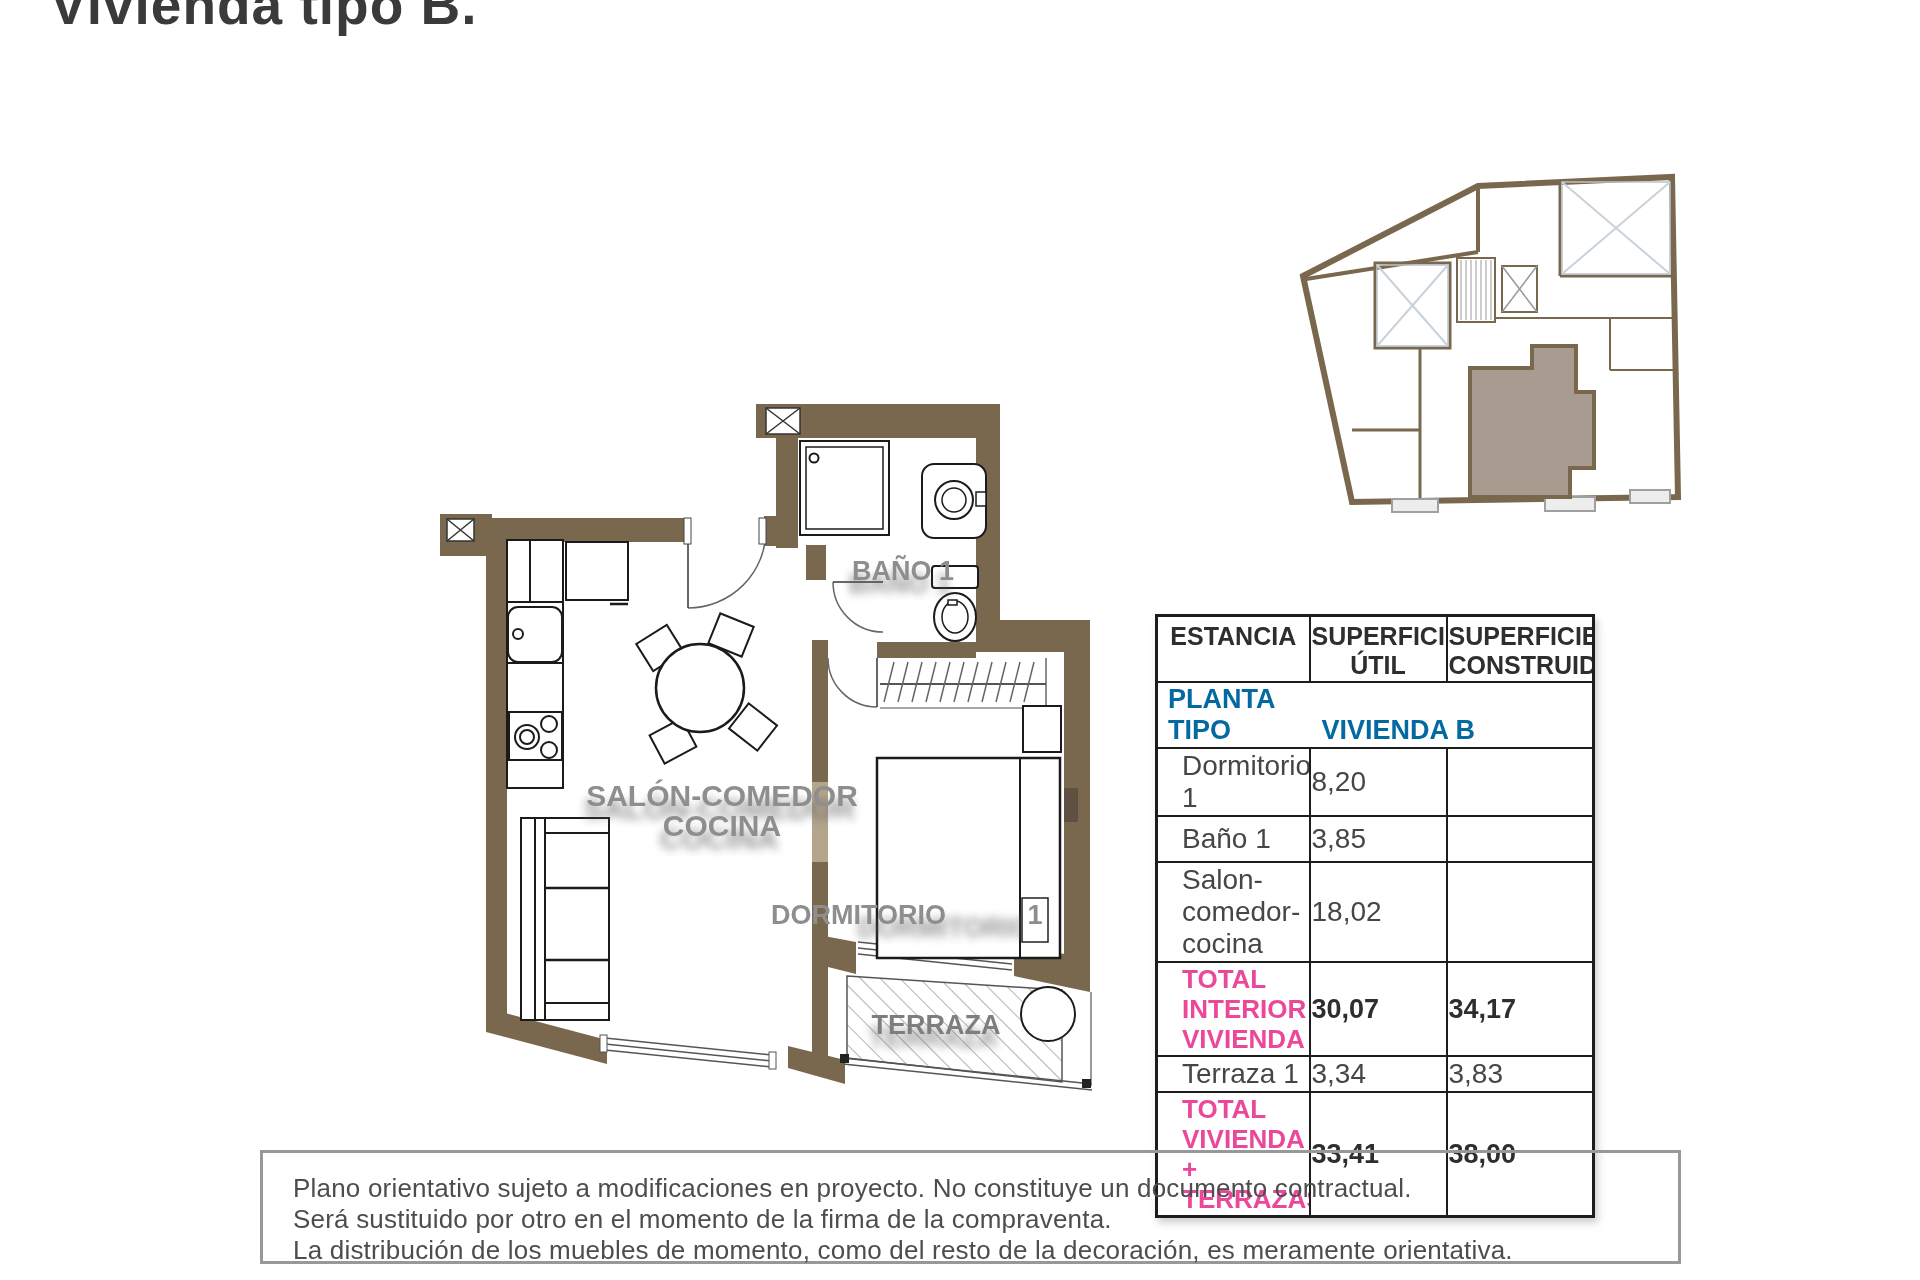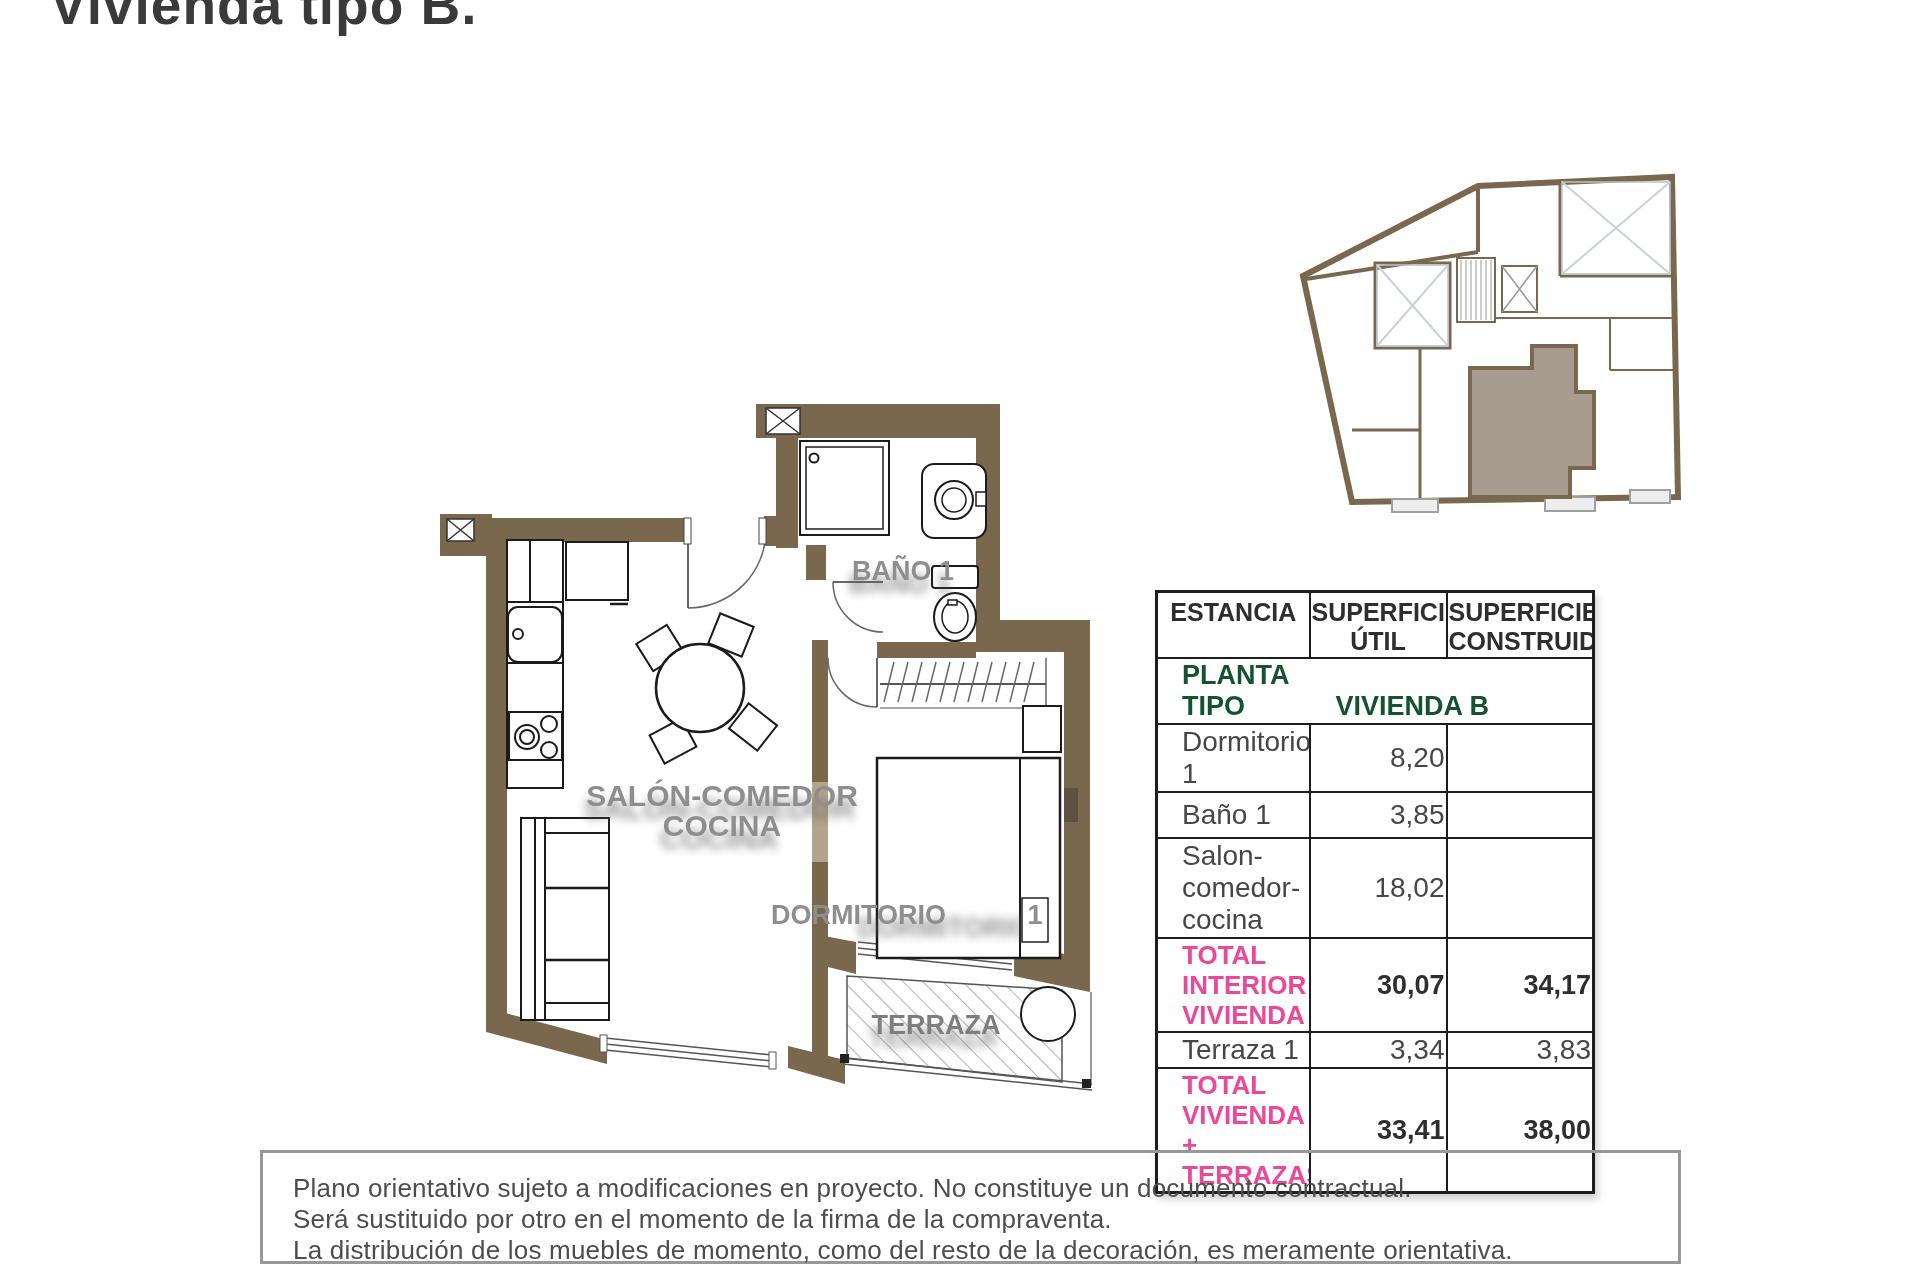--- a/index.html
+++ b/index.html
@@ -4,31 +4,31 @@
 <style>
   html,body{margin:0;padding:0;background:#fff;}
   body{width:1920px;height:1280px;position:relative;overflow:hidden;
        font-family:"Liberation Sans",sans-serif;}
   .page-title{position:absolute;left:50px;top:-27px;font-size:55px;font-weight:700;
        color:#3a3a3c;letter-spacing:1px;white-space:nowrap;}
   svg{position:absolute;}
   #plan-svg{left:430px;top:395px;}
   #mini-svg{left:1295px;top:135px;}
   
-  table.areas{position:absolute;left:1155px;top:590px;width:437px;border-collapse:collapse;
+  table.areas{position:absolute;left:1155px;top:614px;width:437px;border-collapse:collapse;
        table-layout:fixed;background:#fff;border:3px solid #1d1d1d;
        box-shadow:3px 5px 7px rgba(120,120,120,0.35);}
   table.areas td{border:2px solid #1d1d1d;overflow:hidden;}
   td.hdr{font-weight:700;font-size:25px;line-height:29px;text-align:center;
        vertical-align:top;padding-top:5px;color:#2e2e2e;}
-  tr.sub td{font-weight:700;font-size:27px;color:#14532d;padding-left:24px;}
+  tr.sub td{font-weight:700;font-size:27px;color:#0369a1;padding-left:10px;}
   tr.sub .sub-left{display:inline-block;width:146px;}
   td.cell-name{text-align:left;padding-left:24px;font-size:28px;color:#464646;
        line-height:32px;}
-  td.num{text-align:right;font-size:28px;color:#464646;margin-top:28px;}
+  td.num{text-align:left;font-size:28px;color:#464646;margin-top:28px;}
   tr.bold-row td.cell-name{font-weight:700;font-size:26px;color:#ec4899;line-height:30px;}
   tr.bold-row td.num{font-weight:700;font-size:27px;color:#2e2e2e;}
   
   .disclaimer{position:absolute;left:260px;top:1150px;width:1385px;height:88px;
        border:3px solid #989898;padding:20px 0 0 30px;font-size:26px;line-height:31px;
        color:#4d4d4d;letter-spacing:0.2px;}
 </style>
 </head>
 <body>
 

